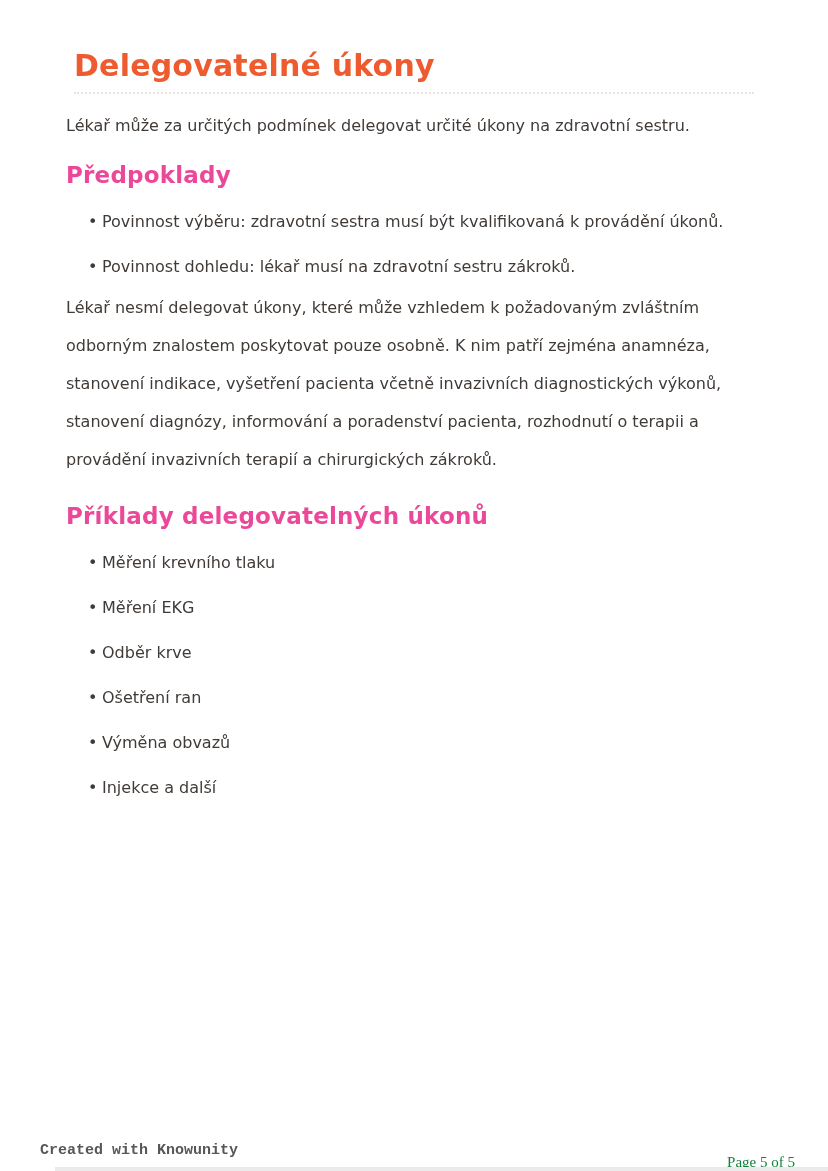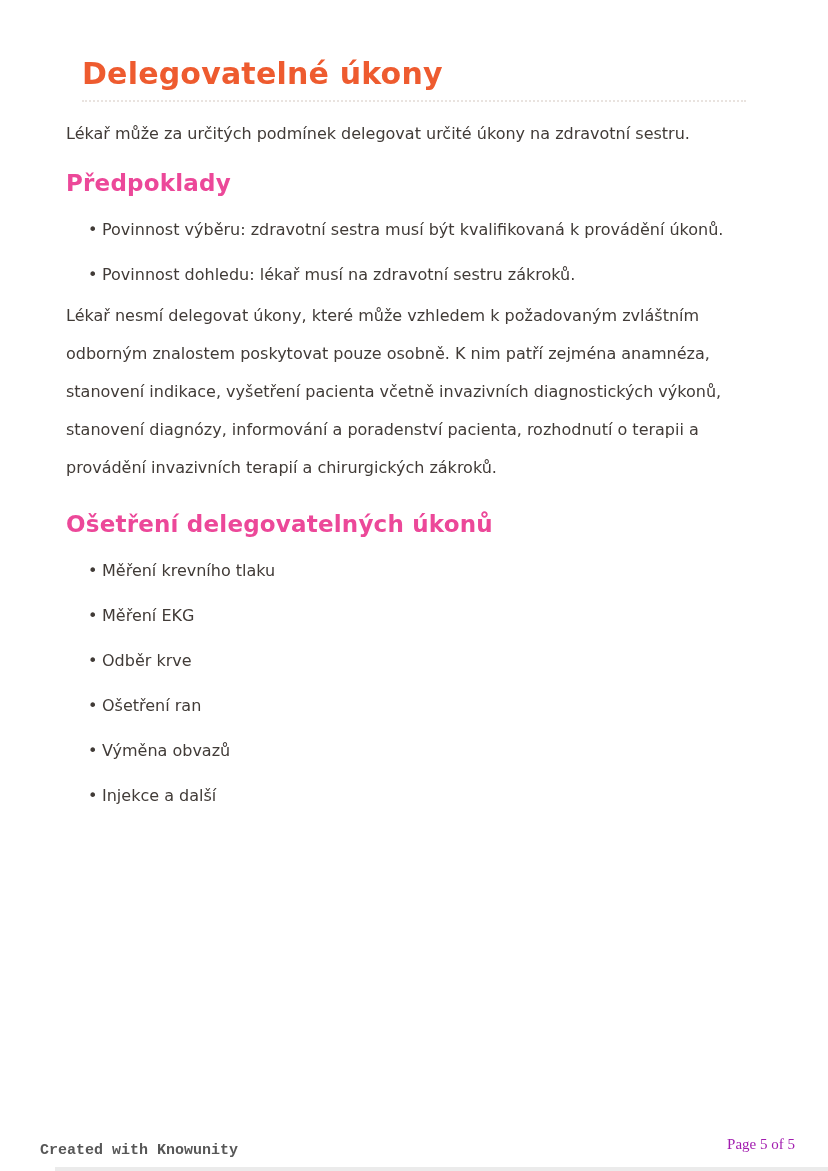--- a/index.html
+++ b/index.html
@@ -15,21 +15,21 @@
     color: #413b37;
     overflow: hidden;
   }
   .page-content {
     position: absolute;
     left: 66px;
     top: 0;
     width: 696px;
   }
   .doc-title {
-    margin: 16px;
+    margin: 8px;
     padding-top: 42px;
     font-size: 30px;
     line-height: 32px;
     font-weight: bold;
     letter-spacing: 0.2px;
     color: #ee5b2f;
     padding-bottom: 10px;
     border-bottom: 2px dotted #e9e3df;
   }
   .intro {
@@ -73,24 +73,24 @@
     left: 40px;
     bottom: 12px;
     font-family: Liberation Mono, monospace;
     font-weight: bold;
     font-size: 15px;
     color: #575757;
   }
   .footer-right {
     position: absolute;
     right: 33px;
-    bottom: 18px;
+    bottom: 0;
     font-family: "Liberation Serif", "DejaVu Serif", serif;
     font-size: 15px;
-    color: #a21caf;
+    color: #15803d;
   }
   .next-page-edge {
     position: absolute;
     left: 55px;
     right: 0;
     bottom: 0;
     height: 4px;
     background: #ebebeb;
   }
 </style>
@@ -105,21 +105,21 @@
 
   <h2 class="section-heading">Předpoklady</h2>
 
   <ul class="bullets">
       <li><span class="bullet-glyph">•</span><span>Povinnost výběru: zdravotní sestra musí být kvalifikovaná k provádění úkonů.</span></li>
       <li><span class="bullet-glyph">•</span><span>Povinnost dohledu: lékař musí na zdravotní sestru zákroků.</span></li>
     </ul>
 
   <p class="body-paragraph">Lékař nesmí delegovat úkony, které může vzhledem k požadovaným zvláštním odborným znalostem poskytovat pouze osobně. K nim patří zejména anamnéza, stanovení indikace, vyšetření pacienta včetně invazivních diagnostických výkonů, stanovení diagnózy, informování a poradenství pacienta, rozhodnutí o terapii a provádění invazivních terapií a chirurgických zákroků.</p>
 
-  <h2 class="section-heading">Ošetření delegovatelných úkonů</h2>
+  <h2 class="section-heading">Příklady delegovatelných úkonů</h2>
 
   <ul class="bullets">
       <li><span class="bullet-glyph">•</span><span>Měření krevního tlaku</span></li>
       <li><span class="bullet-glyph">•</span><span>Měření EKG</span></li>
       <li><span class="bullet-glyph">•</span><span>Odběr krve</span></li>
       <li><span class="bullet-glyph">•</span><span>Ošetření ran</span></li>
       <li><span class="bullet-glyph">•</span><span>Výměna obvazů</span></li>
       <li><span class="bullet-glyph">•</span><span>Injekce a další</span></li>
     </ul>
 

